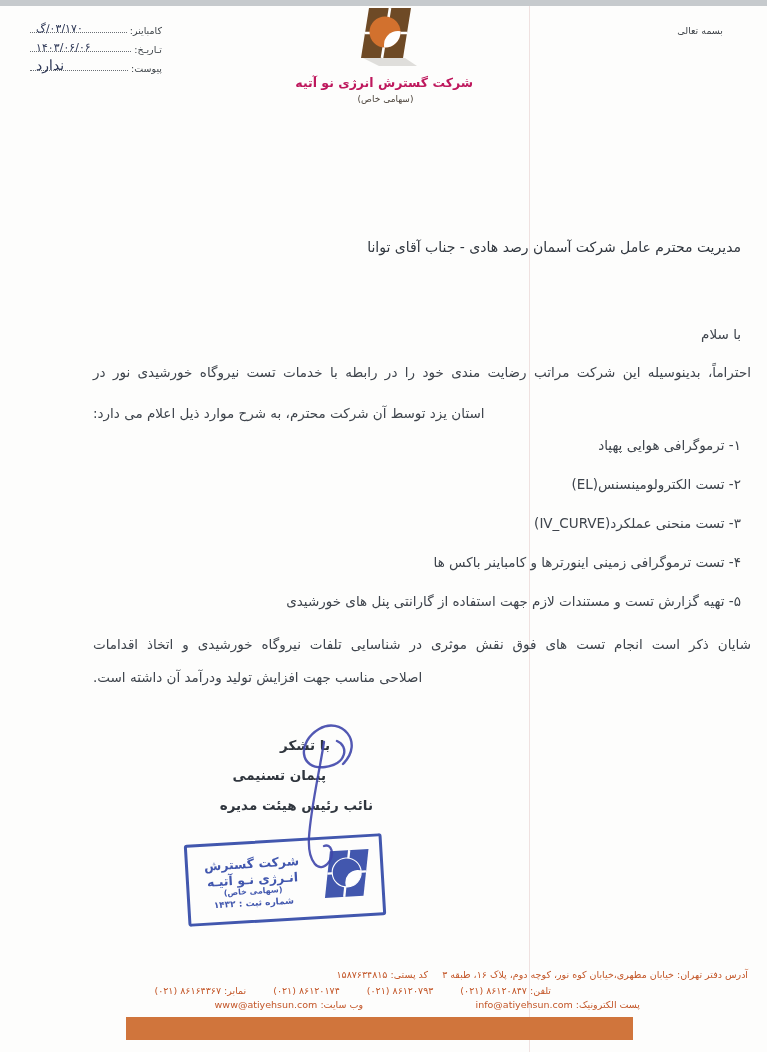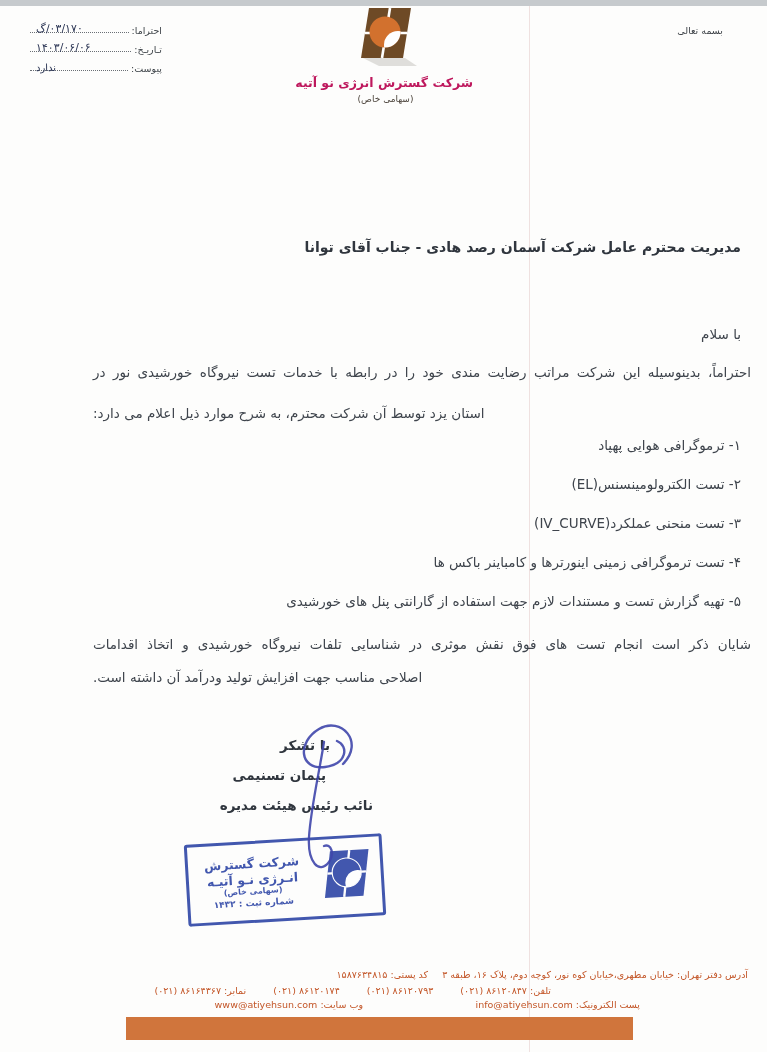--- a/index.html
+++ b/index.html
@@ -8,31 +8,31 @@
   .scan-edge{position:absolute;top:0;left:0;right:0;height:6px;background:#c6cacd;}
   .crease{position:absolute;top:6px;bottom:0;left:529px;width:1px;background:rgba(214,170,168,.33);}
 
   
   .meta{position:absolute;top:17px;left:30px;width:132px;font-size:9.5px;color:#3c4247;direction:rtl;}
   .meta-row{position:relative;display:flex;direction:rtl;align-items:flex-end;height:19px;}
   .meta-label{white-space:nowrap;letter-spacing:.5px;padding-left:3px;}
   .meta-dots{flex:1;border-bottom:1.5px dotted #6a6f75;margin-bottom:3px;height:1px;}
   .meta-value{position:absolute;left:6px;bottom:1px;font-weight:normal;font-size:11px;color:#2a3453;
               direction:rtl;white-space:nowrap;transform:rotate(-.6deg);}
-  .meta-row.attach .meta-value{font-size:10px;}
+  .meta-row.attach .meta-value{font-size:14px;}
 
   
   .header-center{position:absolute;top:6px;left:298px;width:175px;text-align:center;direction:rtl;}
   .company-name{font-size:12.5px;font-weight:bold;color:#be185d;margin-top:3px;white-space:nowrap;}
   .company-type{font-size:9px;color:#4b433b;margin-top:4px;}
 
   .bismillah{position:absolute;top:25px;right:44px;font-size:9.5px;color:#3f4449;direction:rtl;}
 
   
-  .recipient{position:absolute;top:239px;right:26px;font-size:14px;font-weight:bold;color:#30363e;
+  .recipient{position:absolute;top:239px;right:26px;font-size:14px;font-weight:normal;color:#30363e;
              direction:rtl;white-space:nowrap;margin-left:20px;}
   .salutation{position:absolute;top:326px;right:26px;font-size:13.5px;direction:rtl;}
   .para{position:absolute;right:16px;width:658px;direction:rtl;font-size:13.5px;color:#3e444c;}
   .para .jline{text-align:justify;text-align-last:justify;}
   .para .rline{text-align:left;}
   .intro{top:352px;line-height:41px;}
   .closing{top:628px;line-height:33px;}
   .items{position:absolute;top:426px;right:26px;direction:rtl;font-size:13.5px;line-height:39px;}
   .item{white-space:nowrap;margin-left:35px;}
 
@@ -65,21 +65,21 @@
 <body>
 
 <div class="page">
   <div class="scan-edge"></div>
   <div class="crease"></div>
 
   <div class="bismillah">بسمه تعالی</div>
 
   <div class="meta">
     <div class="meta-row">
-      <span class="meta-label">احتراما:</span>
+      <span class="meta-label">کامباینر:</span>
       <span class="meta-dots"></span>
       <span class="meta-value">۰۳/۱۷۰/گ</span>
     </div>
     <div class="meta-row">
       <span class="meta-label">تـاریـخ:</span>
       <span class="meta-dots"></span>
       <span class="meta-value">۱۴۰۳/۰۶/۰۶</span>
     </div>
     <div class="meta-row attach">
       <span class="meta-label">پیوست:</span>

